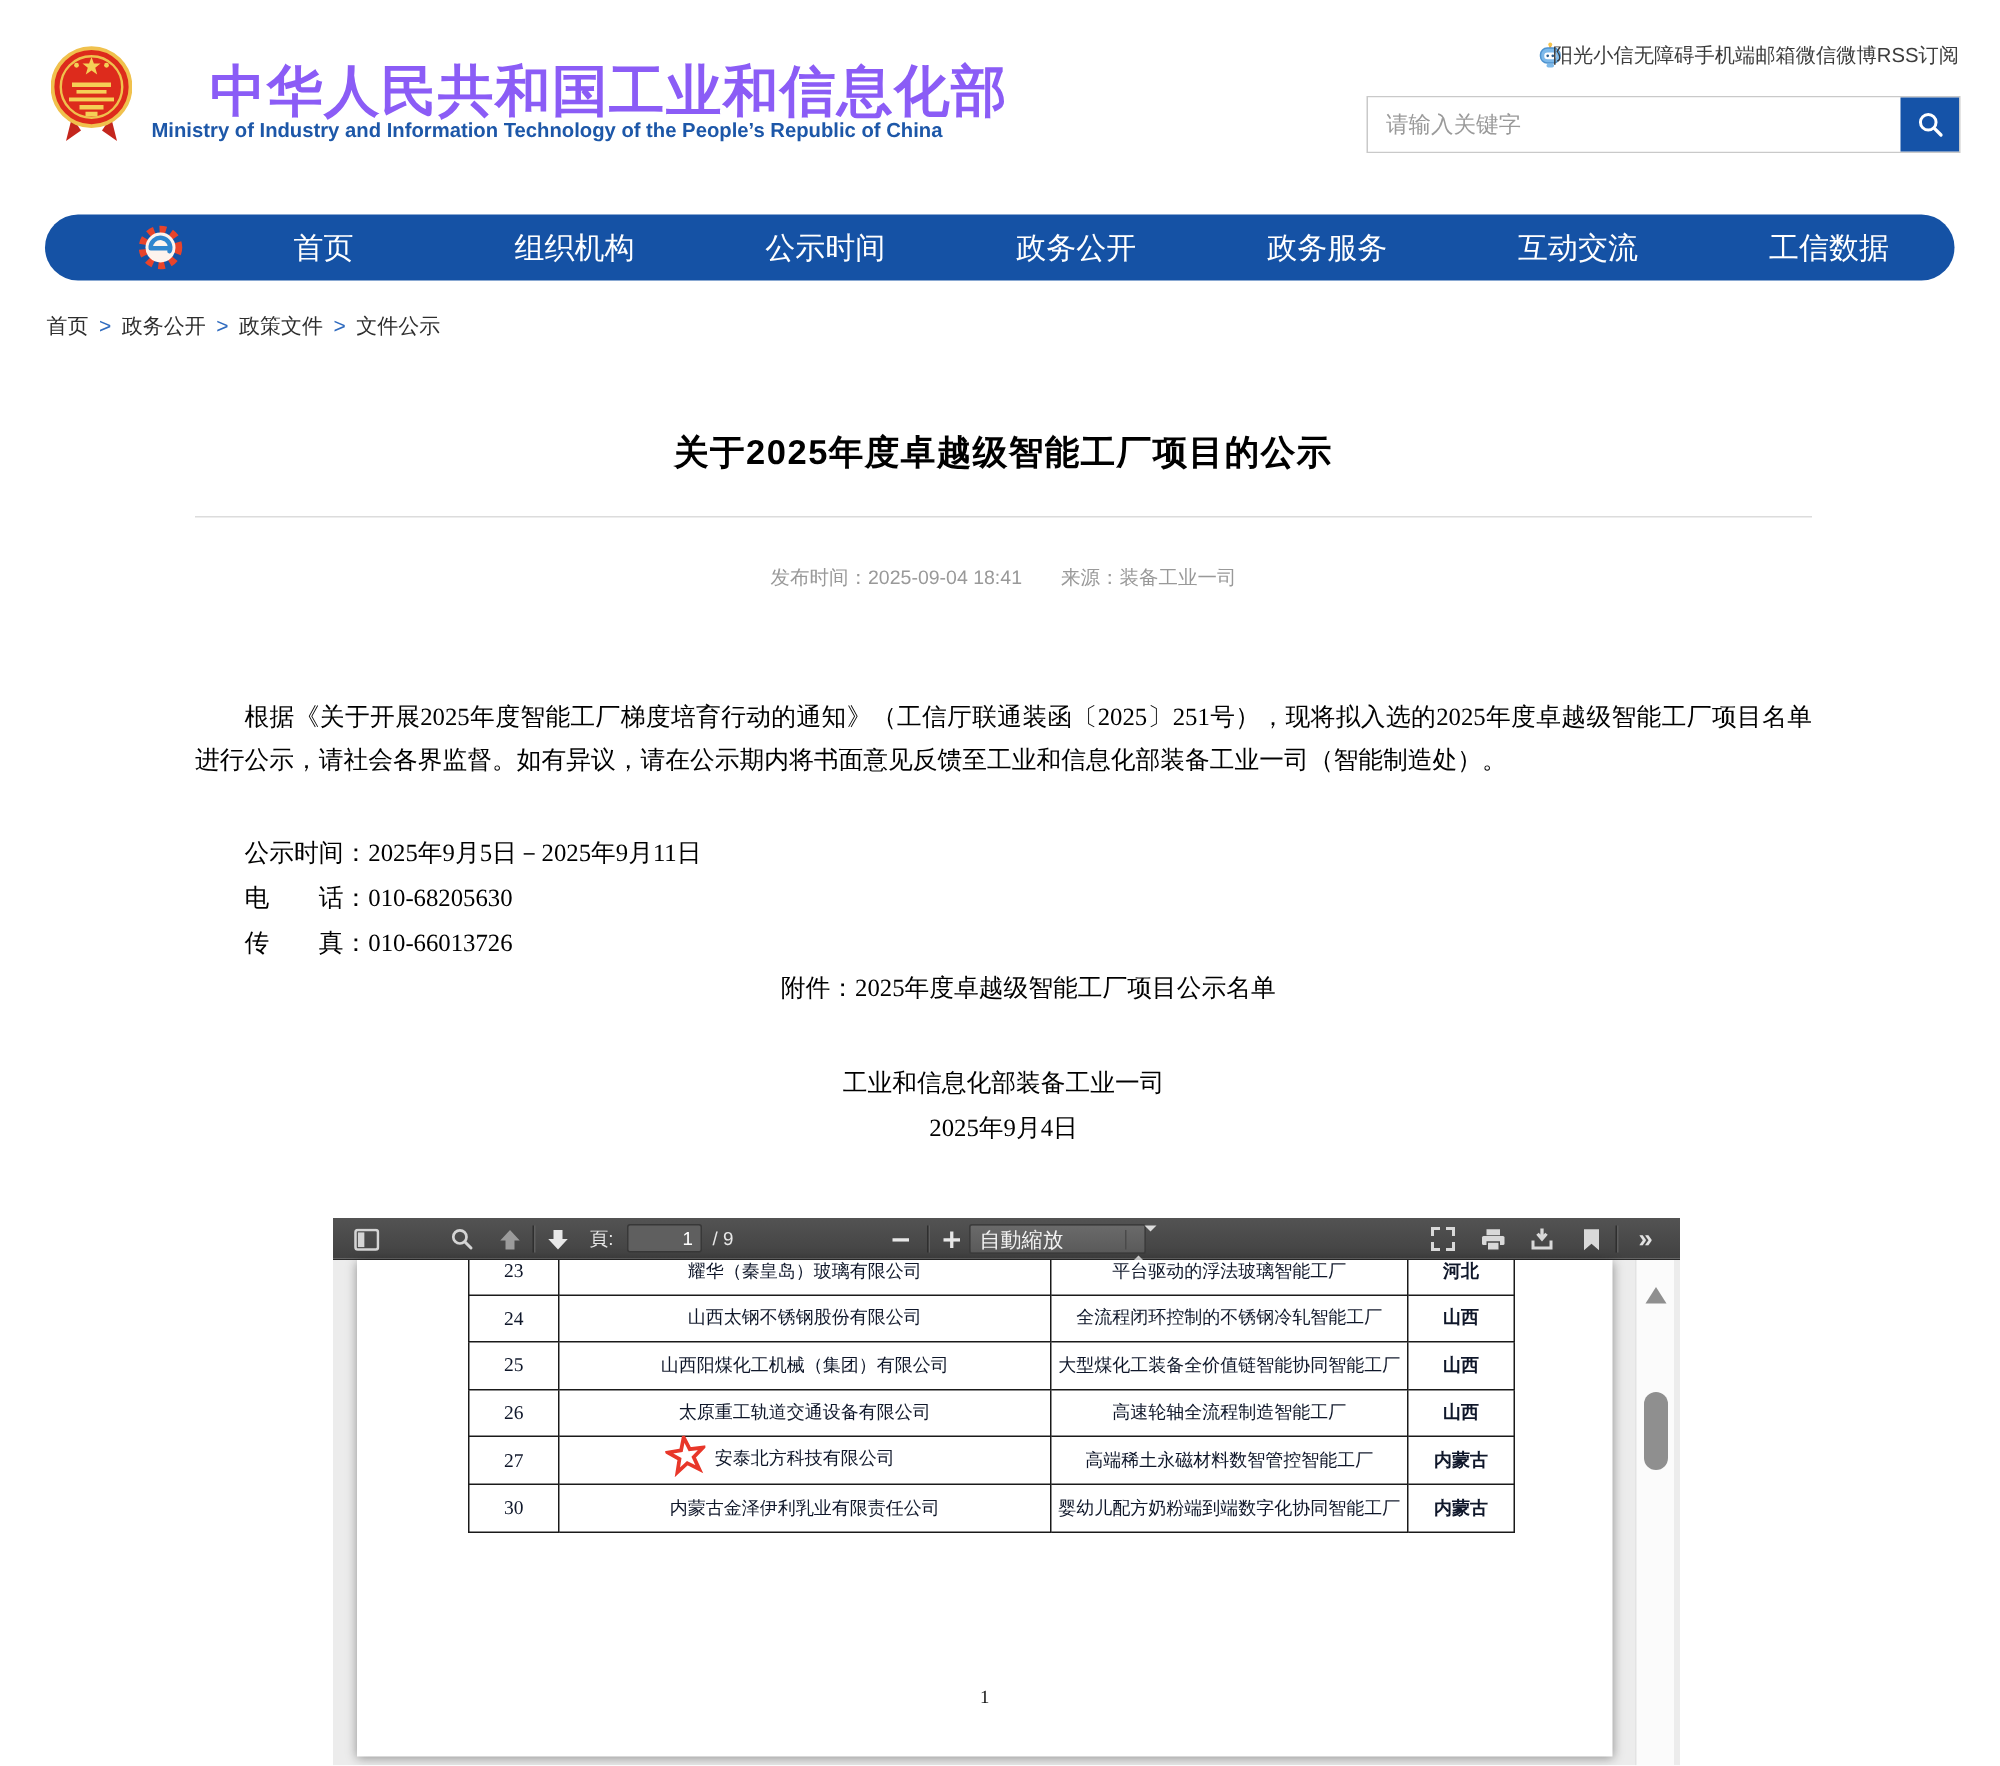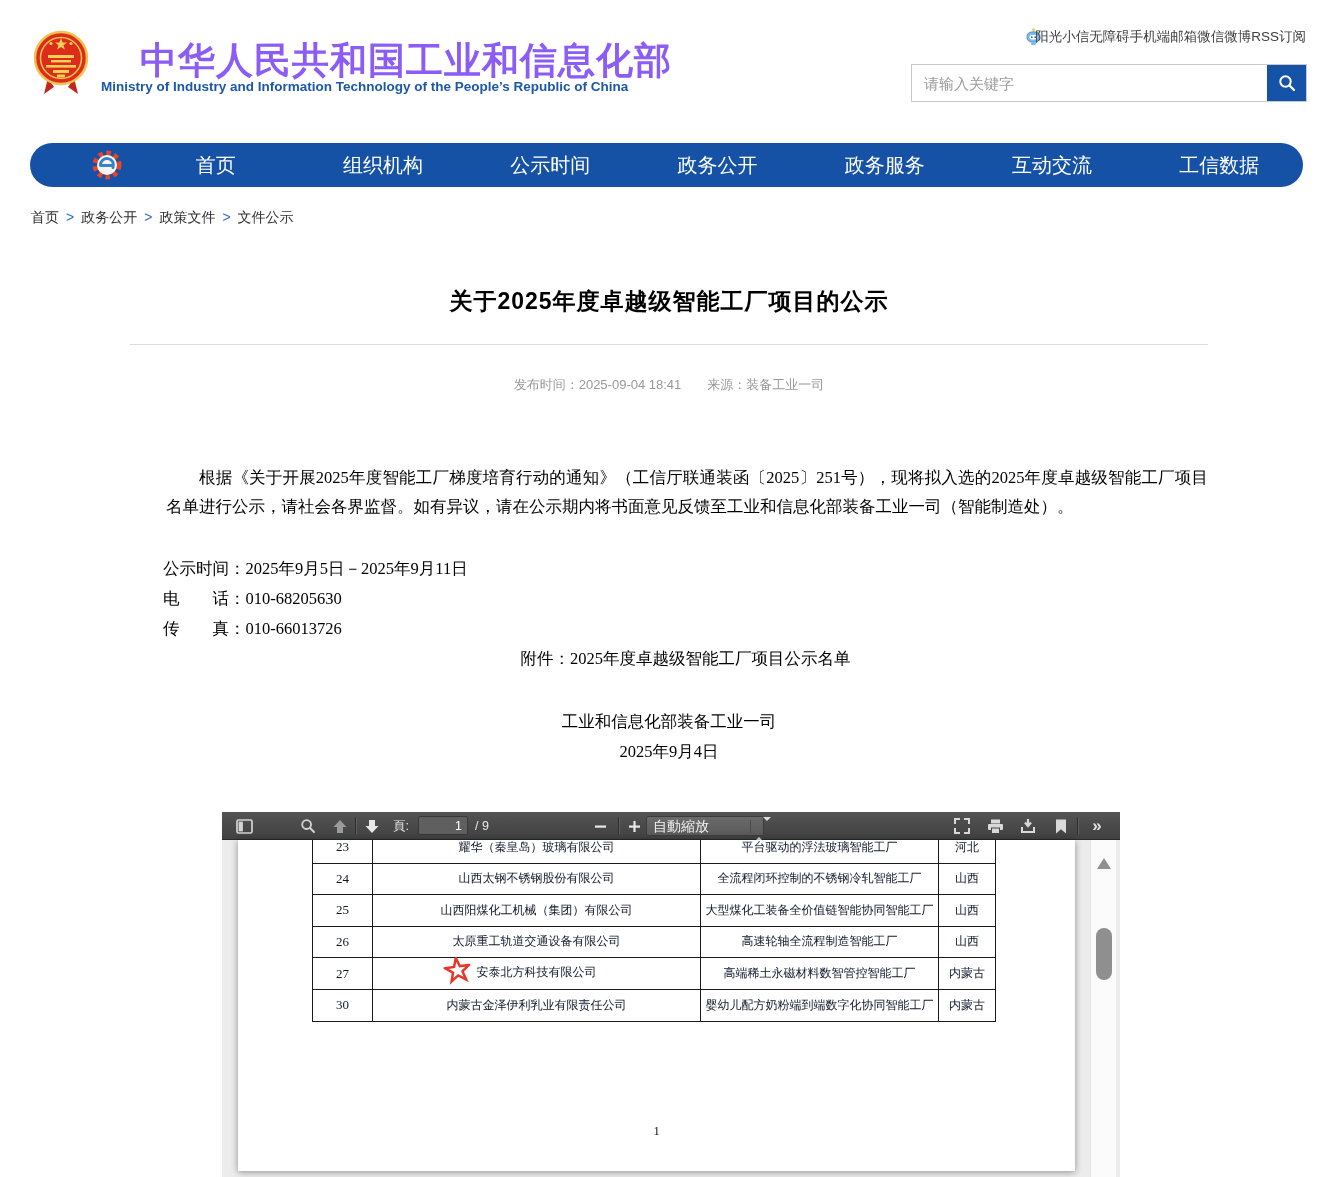--- a/index.html
+++ b/index.html
@@ -38,21 +38,21 @@
   
   .article { position:absolute; left:130px; top:286px; width:1078px;
              font-family:"Liberation Serif","DejaVu Serif",serif; color:#000; }
   .art-title { text-align:center; font-size:23px; font-weight:bold; color:#000;
                font-family:"Liberation Sans","DejaVu Sans",sans-serif; letter-spacing:1px; }
   .art-hr { border:0; border-top:1px solid #dcdcdc; margin-top:27px; }
   .art-meta { text-align:center; margin-top:31px; font-size:13px; color:#999;
               font-family:"Liberation Sans","DejaVu Sans",sans-serif; }
   .art-meta .meta-src { margin-left:26px; }
   .art-body { margin-top:69px; font-size:16.5px; line-height:29px; }
-  .art-p1 { text-indent:2em; text-align:justify;margin-left:36px; }
+  .art-p1 { text-indent:2em; text-align:justify; }
   .art-lines { margin-top:33px; }
   .art-line { text-indent:2em; line-height:30px; }
   .art-attach { text-indent:2em; line-height:30px;text-align:center; }
   .art-sign { margin-top:33px; text-align:center; line-height:30px; }
   
   .pdf { position:absolute; left:222px; top:812px; width:898px; height:365px; overflow:hidden; }
   .pdf-toolbar { position:relative; height:28px; background:linear-gradient(#535353,#414141);
                  border-bottom:1px solid #2a2a2a; }
   .tb-btn { position:absolute; top:3px; width:24px; height:22px; border:0; background:transparent;
             display:flex; align-items:center; justify-content:center; cursor:pointer; padding:0; }
@@ -75,21 +75,21 @@
   .tb-more { font-size:17px; color:#e2e2e2; font-weight:bold; letter-spacing:-2px; }
   .pdf-body { position:relative; height:337px; background:#ececec; }
   .pdf-page { position:absolute; left:16px; top:0; width:837px; height:331px; background:#fff;
               box-shadow:0 1px 7px rgba(0,0,0,.4); overflow:hidden; }
   .pdf-table { position:absolute; left:74px; top:-9px; border-collapse:collapse;
                font-family:"Liberation Serif","DejaVu Serif",serif; font-size:12px; color:#0f172a; }
   .pdf-table td { border:1px solid #1a1a1a; height:31.5px; text-align:center; padding:0 3px; }
   .c-no { width:60px; font-size:13px; }
   .c-company { width:328px; position:relative; }
   .c-project { width:238px; }
-  .c-prov { width:57px; }
+  .c-prov { width:71px;font-weight:bold; }
   .star-wrap { display:inline-block; vertical-align:middle; width:0; }
   .star-wrap svg { position:relative; left:-33px; top:-1px; transform:rotate(-8deg); }
   .pdf-pageno { position:absolute; left:0; top:284px; width:100%; text-align:center;
                 font-family:"Liberation Serif","DejaVu Serif",serif; font-size:12.5px; color:#111; }
   .pdf-scroll { position:absolute; right:4px; top:0; width:26px; height:337px; background:#fbfbfb;
                 border-left:1px solid #e3e3e3; }
   .scroll-up { position:absolute; left:6px; top:18px; width:0; height:0; cursor:pointer;
                border-left:7px solid transparent; border-right:7px solid transparent;
                border-bottom:11px solid #8f8f8f; }
   .scroll-thumb { position:absolute; left:5px; top:88px; width:16px; height:52px;

